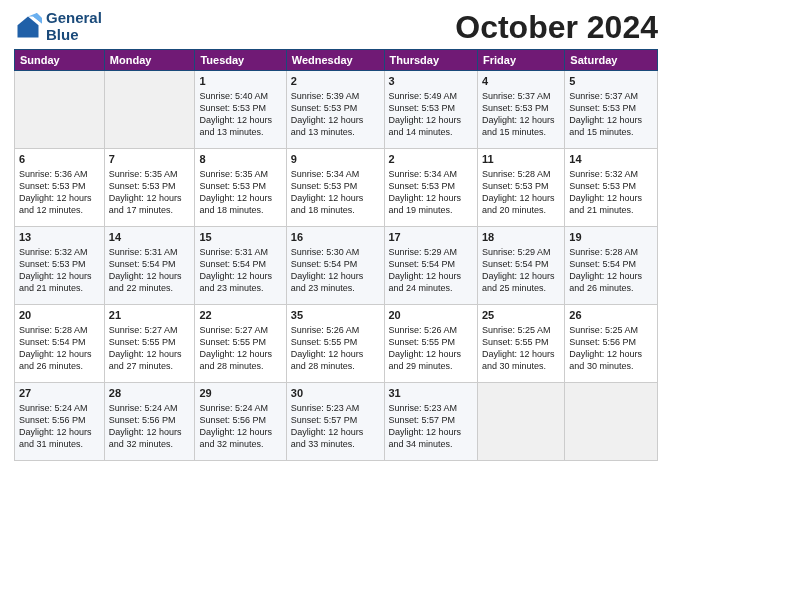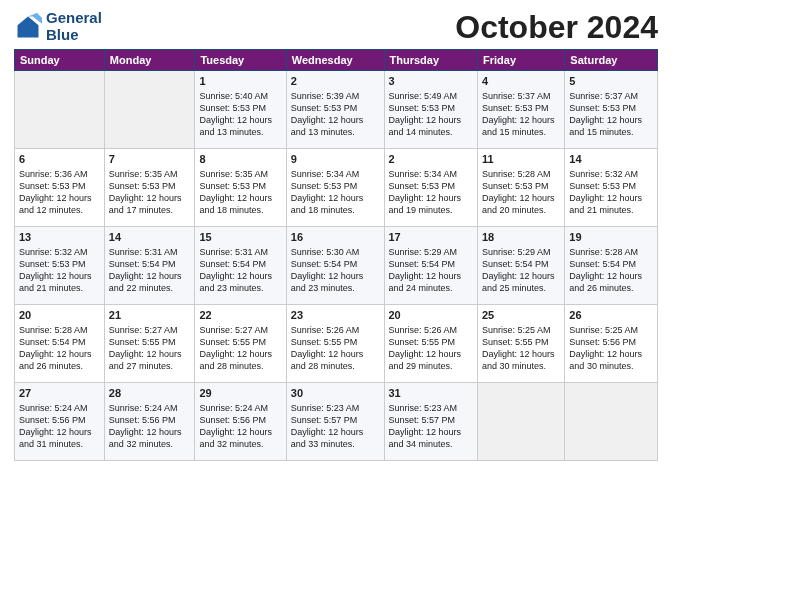--- a/index.html
+++ b/index.html
@@ -280,21 +280,21 @@
             <div>and 27 minutes.</div>
           </td>
           <td>
             <span class="day-num">22</span>
             <div>Sunrise: 5:27 AM</div>
             <div>Sunset: 5:55 PM</div>
             <div>Daylight: 12 hours</div>
             <div>and 28 minutes.</div>
           </td>
           <td>
-            <span class="day-num">23</span>
+            <span class="day-num">35</span>
             <div>Sunrise: 5:26 AM</div>
             <div>Sunset: 5:55 PM</div>
             <div>Daylight: 12 hours</div>
             <div>and 28 minutes.</div>
           </td>
           <td>
             <span class="day-num">20</span>
             <div>Sunrise: 5:26 AM</div>
             <div>Sunset: 5:55 PM</div>
             <div>Daylight: 12 hours</div>

